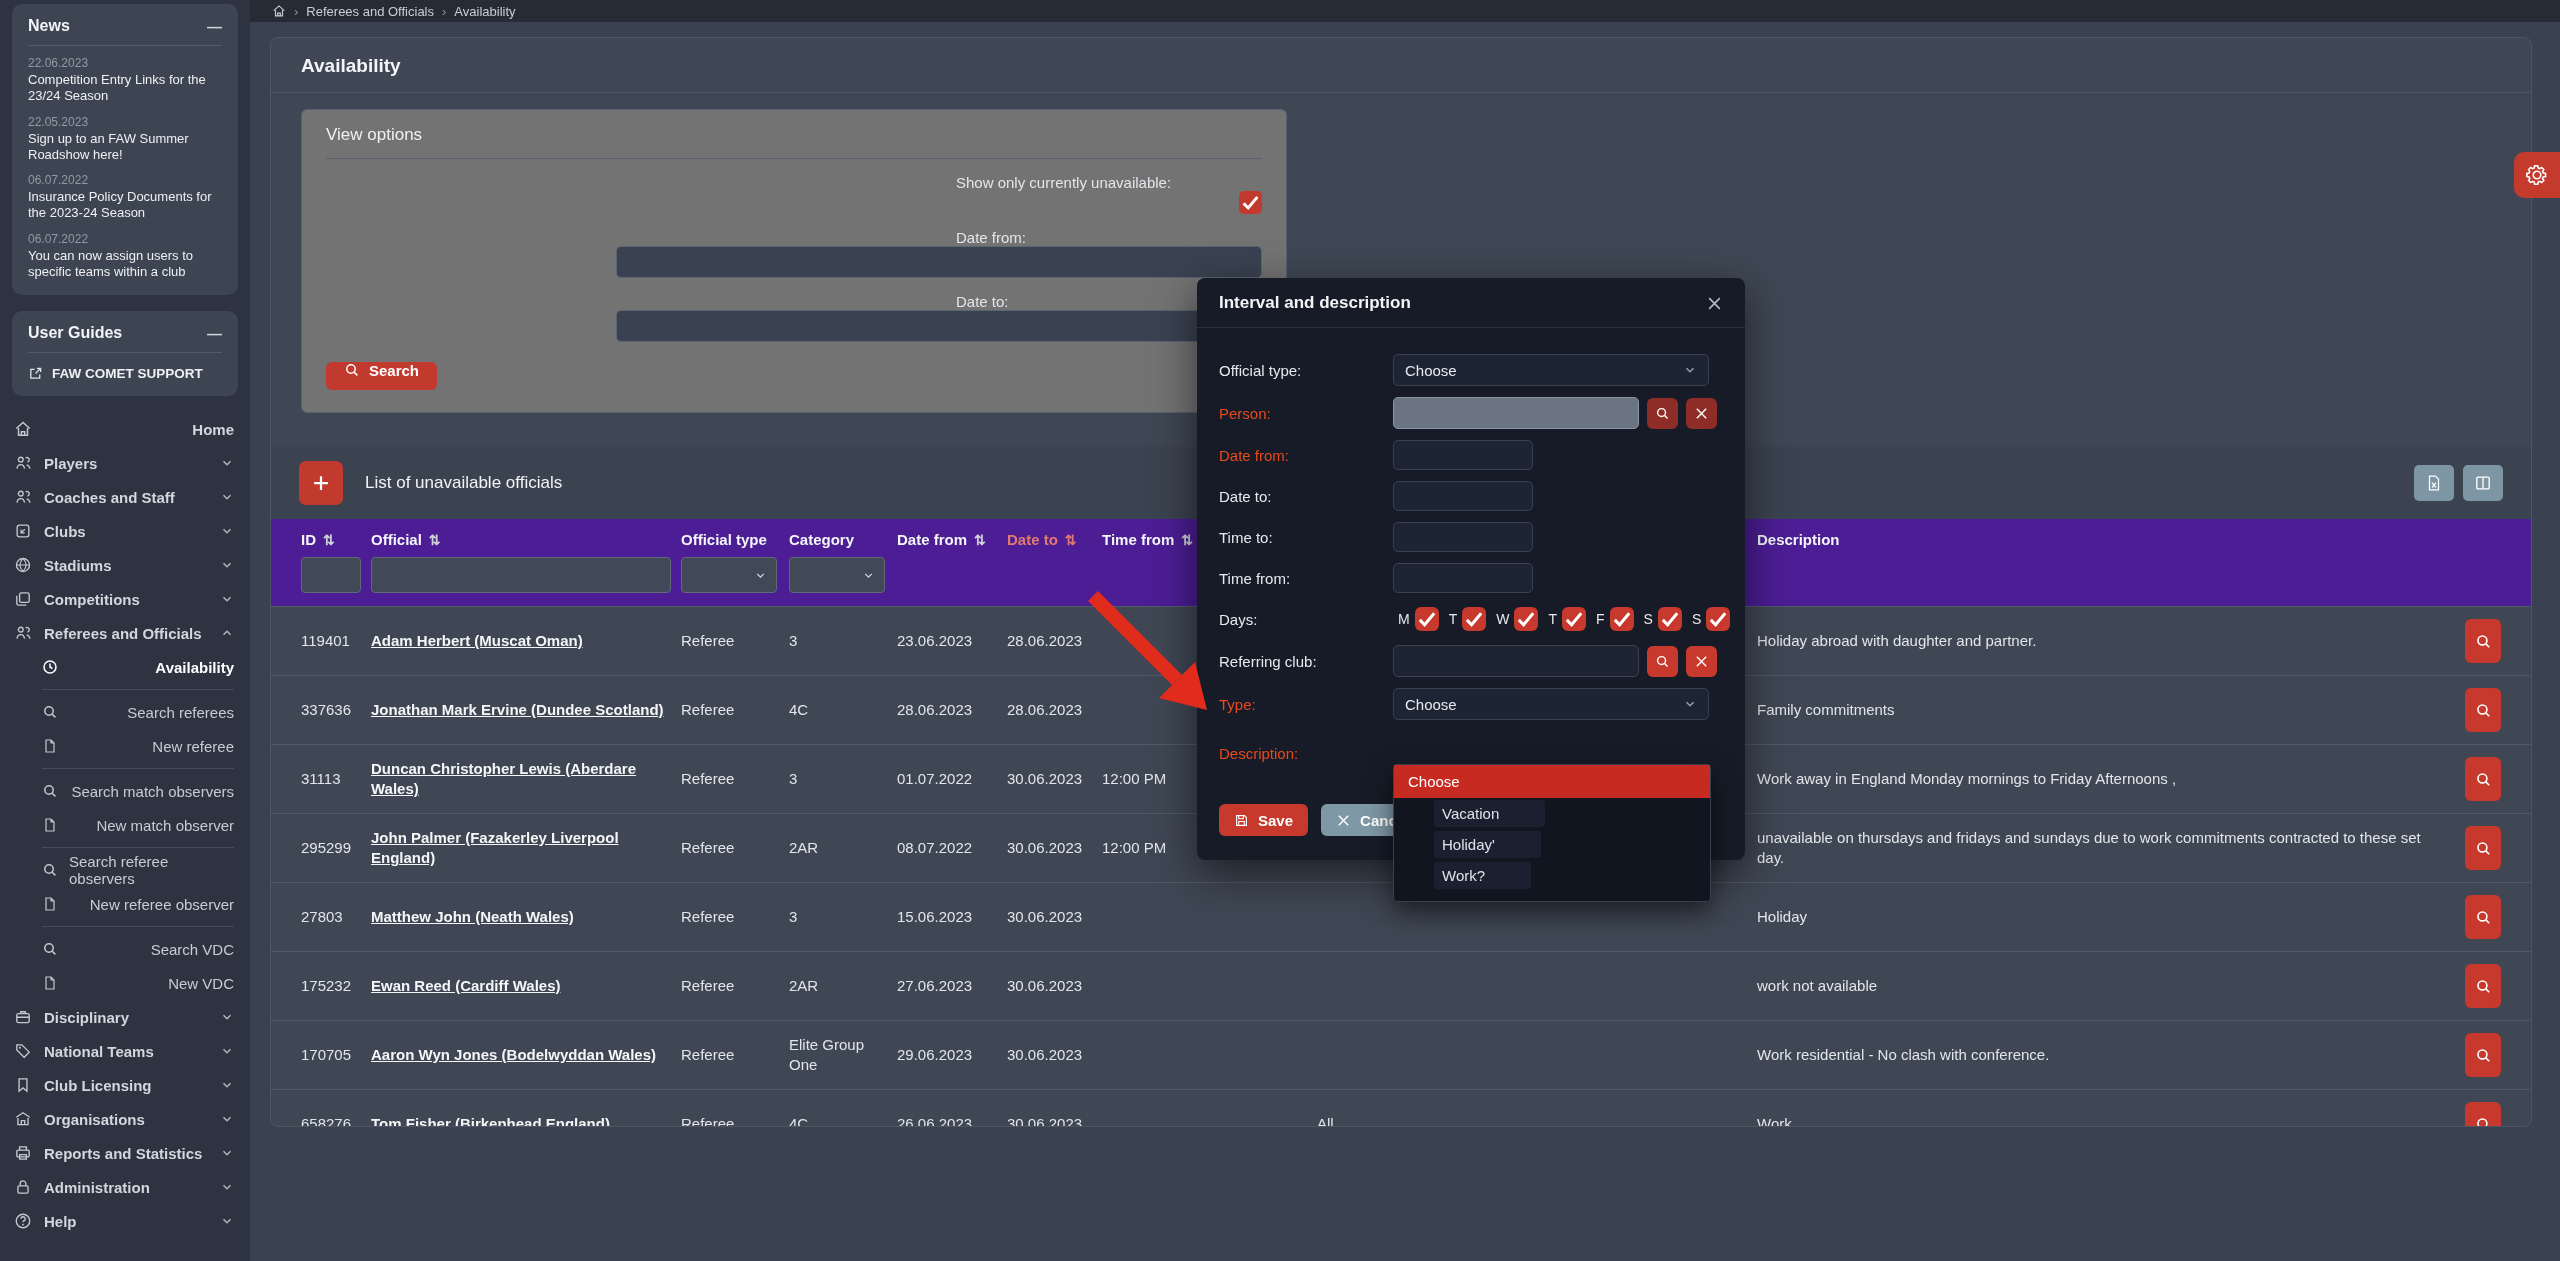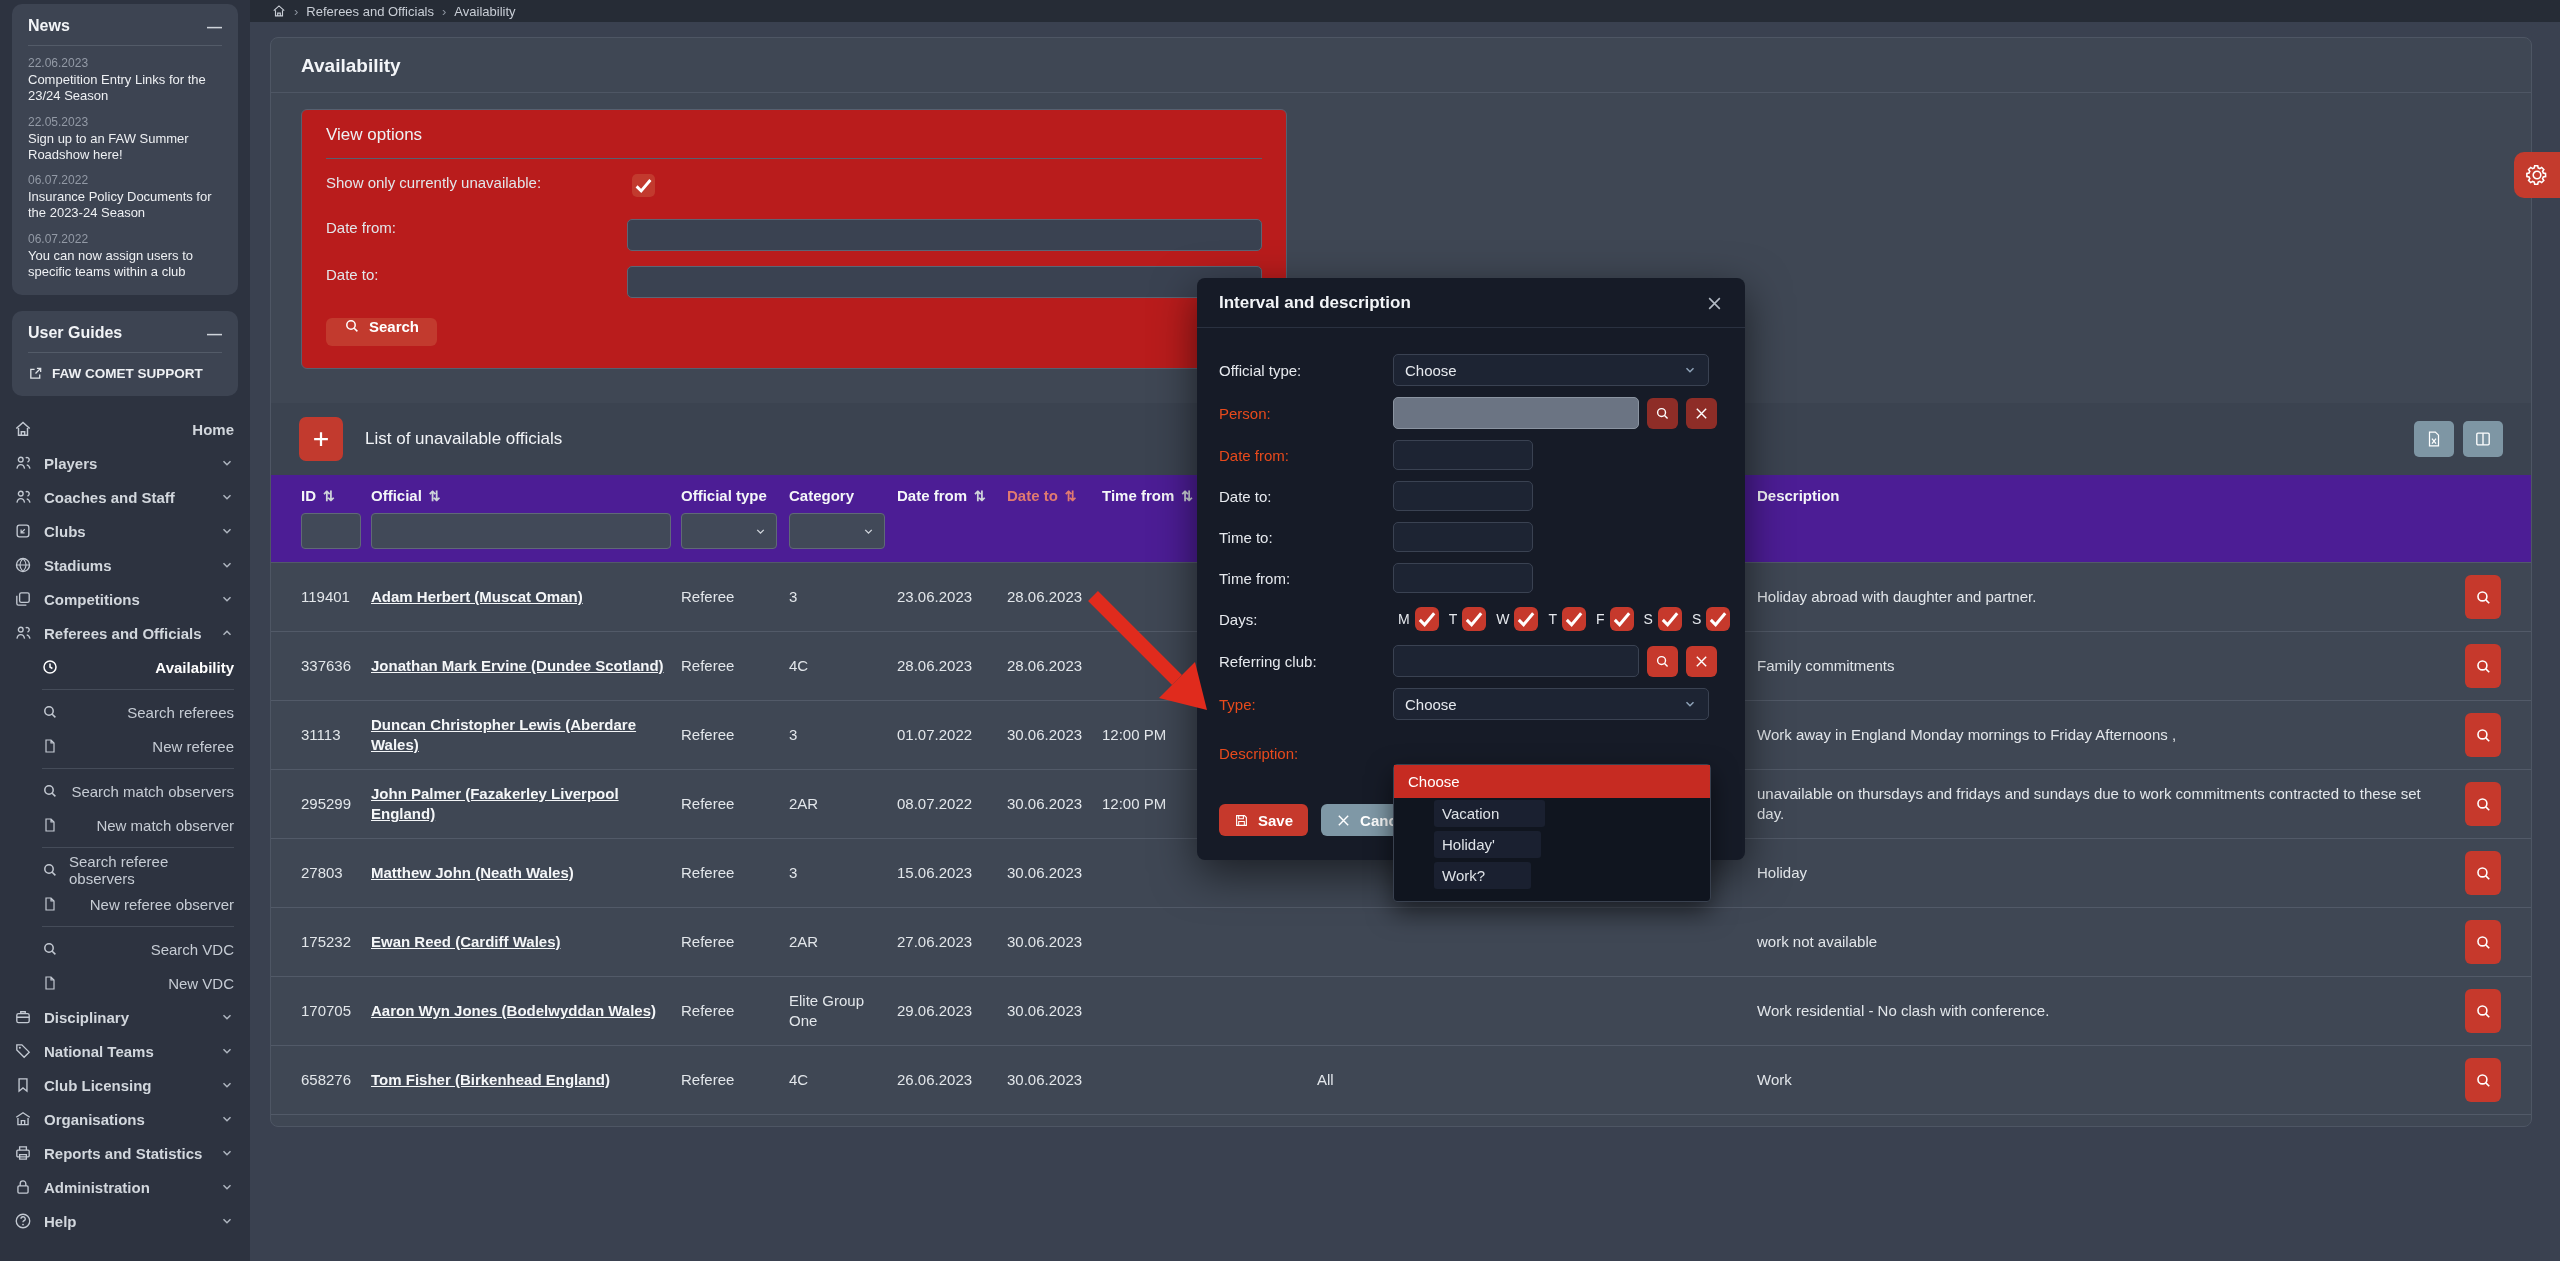--- a/index.html
+++ b/index.html
@@ -35,24 +35,24 @@
   .topbar .ic { width:14px; height:14px; color:#c9ced6; }
   .crumb-sep { color:#8d95a1; font-size:13px; }
   .crumb { cursor:pointer; }
 
   
   .card { position:absolute; left:270px; top:37px; width:2262px; height:1090px; background:#3f4754; border:1px solid #4e5664; border-radius:8px; overflow:hidden; }
   .page-title { padding:17px 30px 15px; font-size:19px; font-weight:bold; color:#f3f5f8; }
   .hr { height:1px; background:#4e5664; }
 
   
-  .vopts { margin:16px 30px 0; width:986px; border:1px solid #566070; border-radius:6px; padding:15px 24px 22px; background:#b91c1c; }
+  .vopts { margin:16px 30px 0; width:986px; border:1px solid #566070; border-radius:6px; padding:15px 24px 22px; background:#737373; }
   .vopts-title { font-size:17px; color:#eef1f4; }
   .vopts-hr { height:1px; background:#566070; margin-top:13px; }
-  .vrow { display:flex; align-items:flex-start; margin-top:15px; min-height:30px; }
+  .vrow { display:flex; align-items:flex-end; margin-top:15px; min-height:30px;flex-direction:column; }
   .vrow label { width:306px; font-size:15px; color:#e2e6ea; }
   .chk { width:23px; height:23px; background:#c23a2e; border-radius:5px; color:#fff; cursor:pointer; }
   .vinput { width:646px; height:32px; background:#3a4251; border:1px solid #5c6574; border-radius:5px; color:#e4e8ec; padding:0 10px; font-size:15px; }
   .btn-red { display:inline-flex; align-items:flex-start; gap:9px; height:28px; padding:0 18px; background:#c23a2e; border:none; border-radius:6px; color:#fff; font-size:15px; font-weight:bold; cursor:pointer; margin-top:20px; }
   .btn-red .ic { width:16px; height:16px; }
 
   
   .tsection { margin-top:34px; }
   .strip { display:flex; align-items:center; height:72px; padding:0 28px; background:#3b4350; }
   .plus-btn { width:44px; height:44px; background:#c23a2e; border:none; border-radius:7px; color:#fff; cursor:pointer; display:flex; align-items:center; justify-content:center; }

